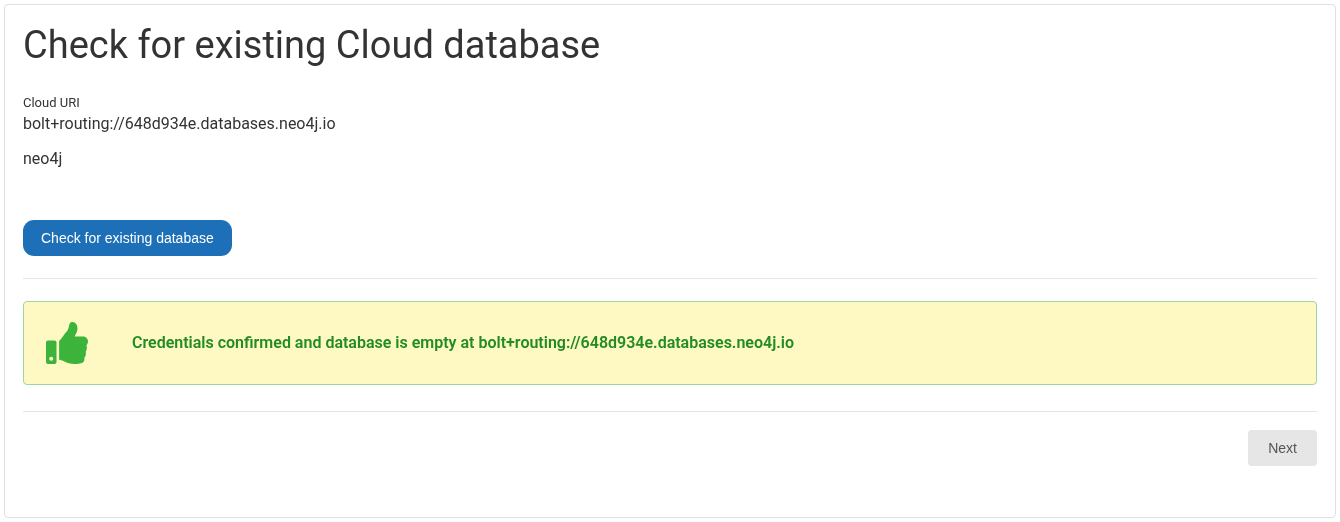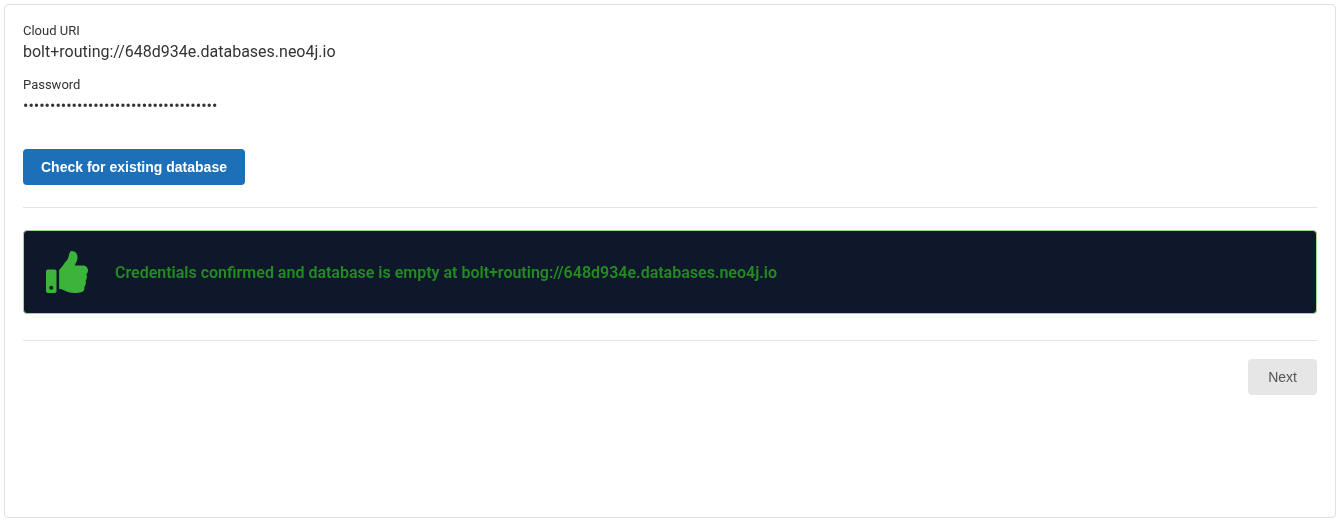--- a/index.html
+++ b/index.html
@@ -33,43 +33,43 @@
     .field-value {
       font-size: 16px;
       color: #333;
     }
     .btn-primary {
       background: #1d6fb8;
       color: #fff;
       border: none;
       padding: 10px 18px;
       font-size: 14px;
-      font-weight: 700;
-      border-radius: 4px;
+      font-weight: 400;
+      border-radius: 11px;
       cursor: pointer;
-      margin-top: 18px;
+      margin-top: 36px;
     }
     .divider {
       border: none;
       border-top: 1px solid #e5e5e5;
       margin: 22px 0;
     }
     .divider2 {
       border: none;
       border-top: 1px solid #e5e5e5;
       margin: 26px 0 18px 0;
     }
     .alert-success {
-      background: #0f172a;
+      background: #fef9c3;
       border: 1px solid #9fd59f;
       border-radius: 4px;
       padding: 20px 22px;
       display: flex;
       align-items: center;
-      gap: 27px;
+      gap: 44px;
     }
     .alert-success .msg {
       color: #228b22;
       font-size: 16px;
       font-weight: 600;
     }
     .thumb-icon {
       width: 42px;
       height: 42px;
       fill: #3cb43c;
@@ -87,33 +87,31 @@
       font-size: 14px;
       border-radius: 4px;
       cursor: pointer;
     }
   </style>
 </head>
 <body>
 
 <div class="panel">
 
+  <h1 class="page-title">Check for existing Cloud database</h1>
 
   <div class="field-group">
     <div class="field-label">Cloud URI</div>
     <div class="field-value">bolt+routing://648d934e.databases.neo4j.io</div>
   </div>
 
   <div class="field-group">
+    <div class="field-value">neo4j</div>
   </div>
 
-  <div class="field-group">
-    <div class="field-label">Password</div>
-    <div class="field-value">••••••••••••••••••••••••••••••••••••</div>
-  </div>
 
   <button class="btn-primary">Check for existing database</button>
 
   <hr class="divider">
 
   <div class="alert-success">
     <svg class="thumb-icon" viewBox="0 0 512 512">
       <path d="M104 224H24c-13.3 0-24 10.7-24 24v240c0 13.3 10.7 24 24 24h80c13.3 0 24-10.7 24-24V248c0-13.3-10.7-24-24-24zM64 472c-13.3 0-24-10.7-24-24s10.7-24 24-24 24 10.7 24 24-10.7 24-24 24zM384 81.5c0 42.4-26 66.2-33.3 94.5h101.7c33.4 0 59.4 27.7 59.6 58.1.1 17.9-7.5 37.2-19.4 49.2l-.1.1c9.8 23.3 8.2 56-9.3 79.5 8.7 25.9-.1 57.7-16.4 74.8 4.3 17.6 2.2 32.6-6.1 44.6C440.2 511.6 389.6 512 346.8 512l-2.8 0c-48.3 0-87.8-17.6-119.6-31.7-16-7.1-36.8-15.9-52.7-16.2-6.5-.1-11.8-5.5-11.8-12V237.9c0-3.2 1.3-6.3 3.6-8.5 39.6-39.1 56.6-80.6 89.1-113.1 14.8-14.8 20.2-37.2 25.4-58.8C282.5 39.3 291.8 0 312 0c24 0 72 8 72 81.5z"></path>
     </svg>
     <div class="msg">Credentials confirmed and database is empty at bolt+routing://648d934e.databases.neo4j.io</div>

